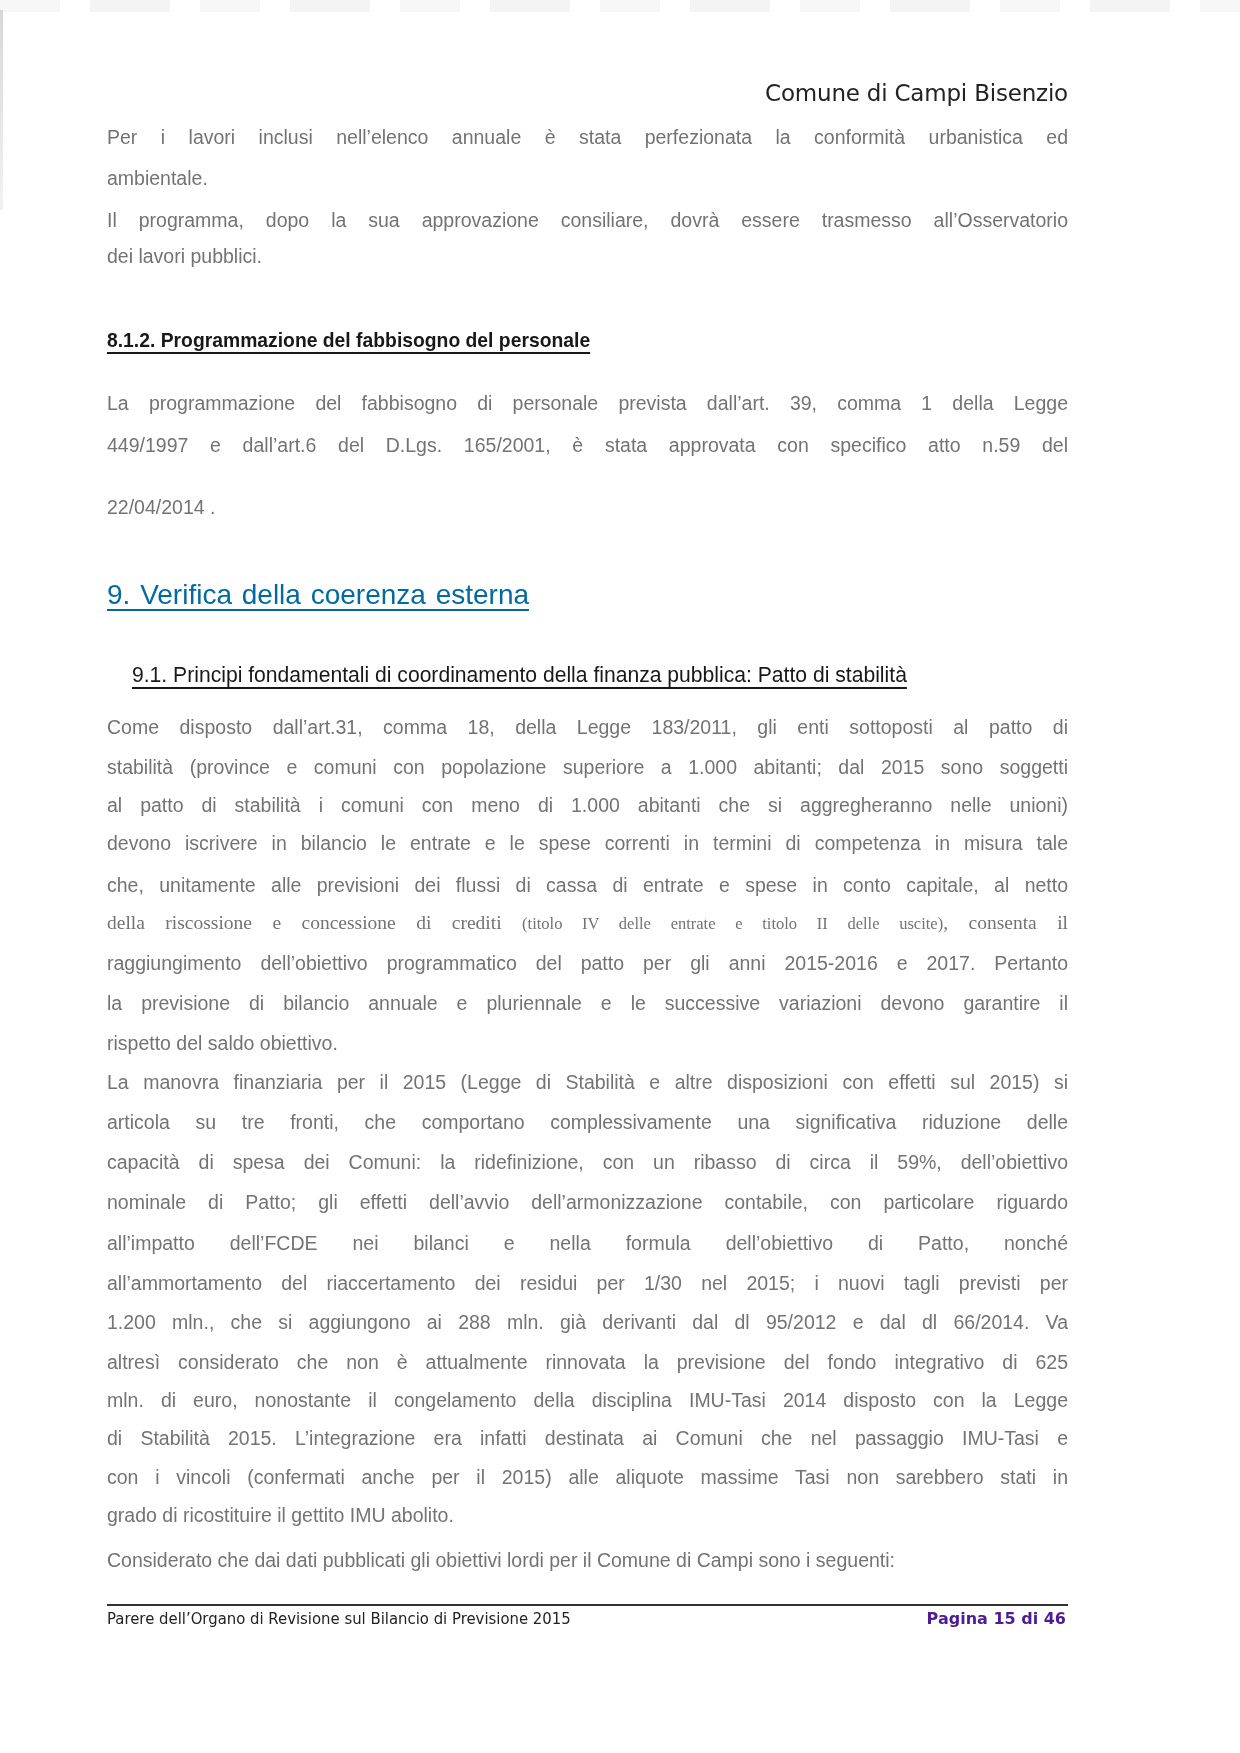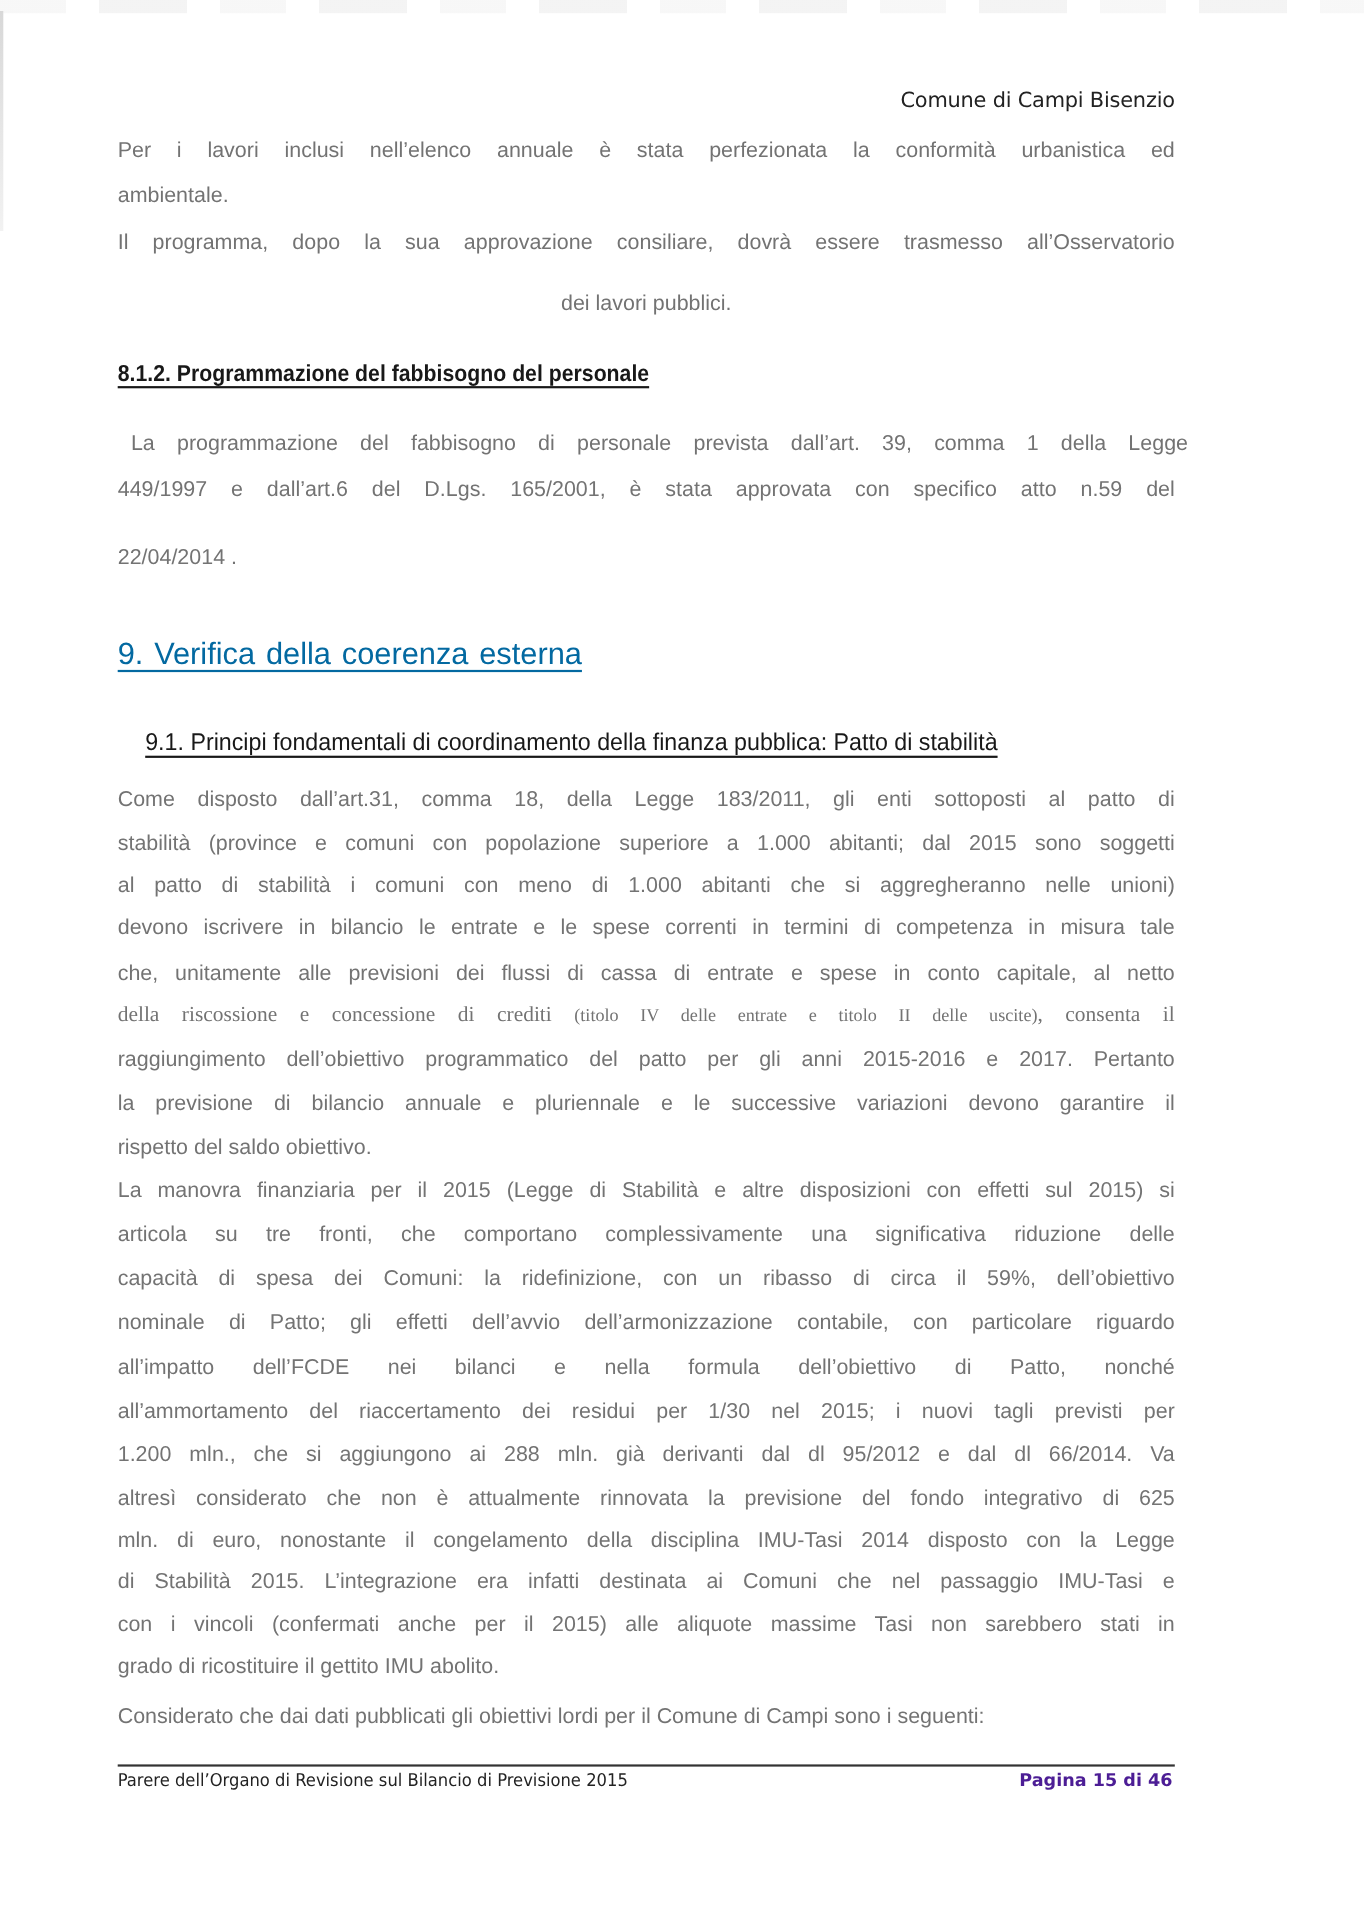--- a/index.html
+++ b/index.html
@@ -26,21 +26,21 @@
       left: 0; top: 0;
       width: 1240px; height: 12px;
       background: repeating-linear-gradient(to right, #f4f4f4 0 60px, #ffffff 60px 90px, #efefef 90px 170px, #ffffff 170px 200px);
       opacity: 0.7;
     }
     .page-header {
       position: absolute;
       right: 172px;
       top: 80px;
       font-family: "DejaVu Sans", sans-serif;
-      font-size: 19px;
+      font-size: 23px;
       letter-spacing: -0.2px;
       color: #222;
     }
     .line {
       position: absolute;
       left: 107px;
       width: 961px;
       font-size: 19.5px;
       line-height: 24px;
       white-space: nowrap;
@@ -131,26 +131,26 @@
 <div class="scan-edge-left"></div>
 
 <div class="page-header">Comune di Campi Bisenzio</div>
 
 <div>
   <div class="line j" style="top:125px;">Per i lavori inclusi nell’elenco annuale è stata perfezionata la conformità urbanistica ed</div>
   <div class="line" style="top:166px;">ambientale.</div>
 </div>
 <div>
   <div class="line j" style="top:208px;">Il programma, dopo la sua approvazione consiliare, dovrà essere trasmesso all’Osservatorio</div>
-  <div class="line" style="top:264px;text-align:center;">dei lavori pubblici.</div>
+  <div class="line" style="top:244px;">dei lavori pubblici.</div>
 </div>
 
 <div class="h-sub" style="top:328px;">8.1.2. Programmazione del fabbisogno del personale</div>
 <div>
-  <div class="line j" style="top:391px;margin-left:12px;">La programmazione del fabbisogno di personale prevista dall’art. 39, comma 1 della Legge</div>
+  <div class="line j" style="top:391px;">La programmazione del fabbisogno di personale prevista dall’art. 39, comma 1 della Legge</div>
   <div class="line j" style="top:433px;">449/1997 e dall’art.6 del D.Lgs. 165/2001, è stata approvata con specifico atto n.59 del</div>
   <div class="line" style="top:495px;">22/04/2014 .</div>
 </div>
 
 <div class="h-main" style="top:579px;">9.  Verifica della coerenza esterna</div>
 
 <div class="h-sec" style="top:662px;">9.1. Principi fondamentali di coordinamento della finanza pubblica: Patto di stabilità</div>
 
 <div>
   <div class="line j" style="top:715px;">Come disposto dall’art.31, comma 18, della Legge 183/2011, gli enti sottoposti al patto di</div>

